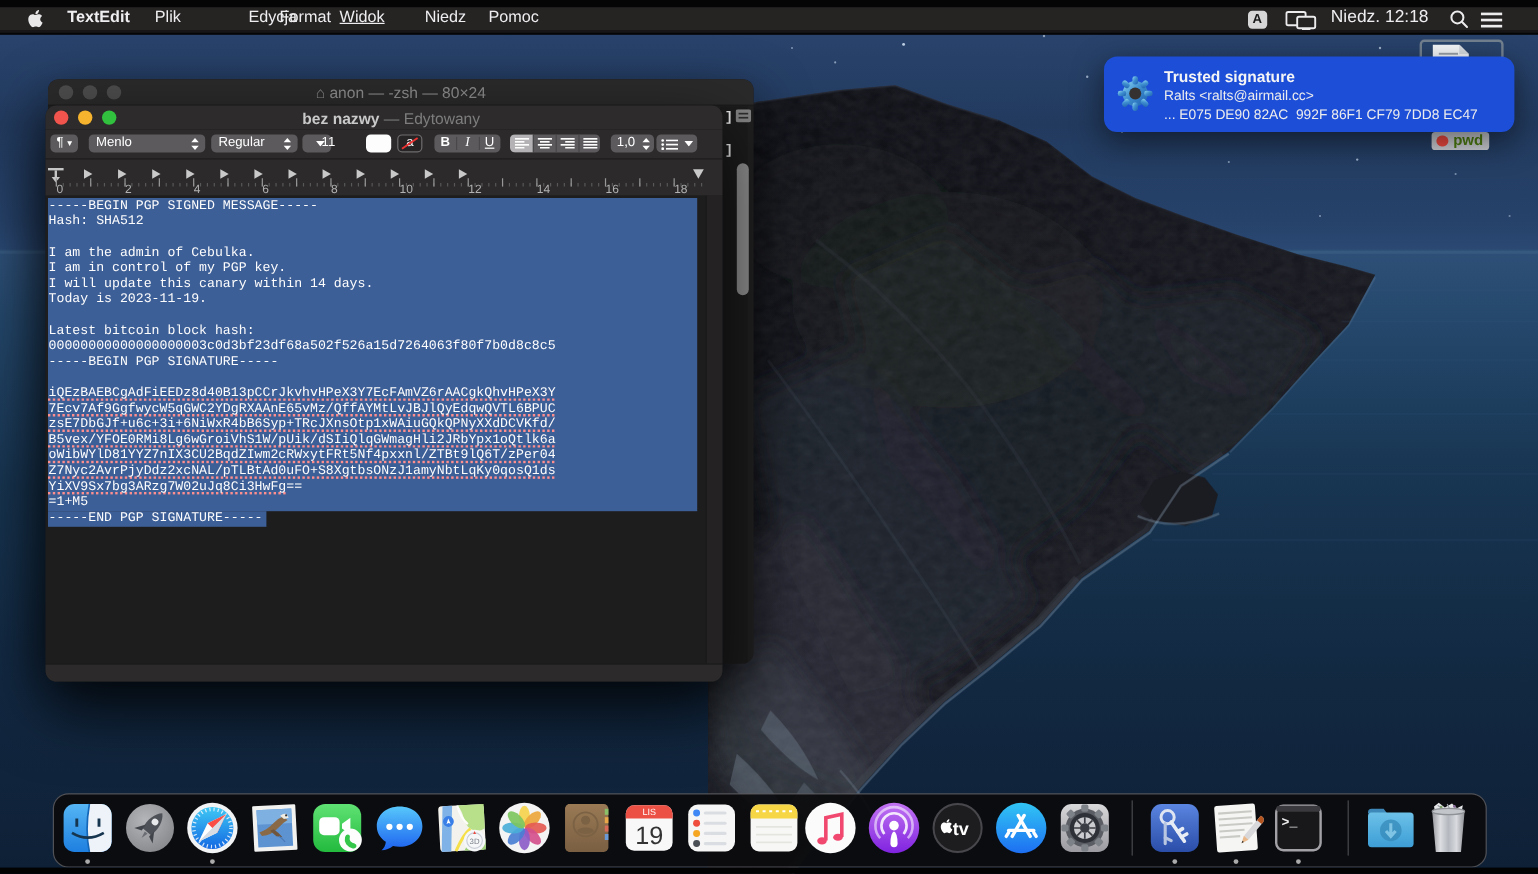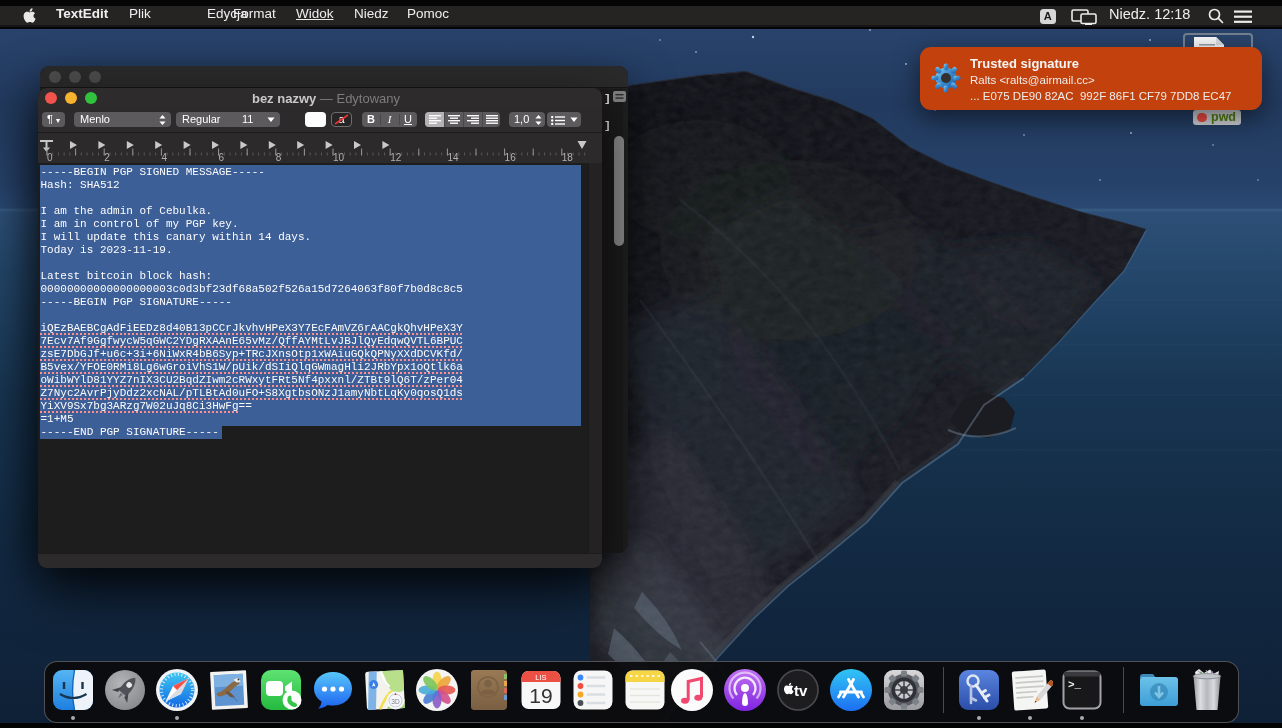--- a/index.html
+++ b/index.html
@@ -122,21 +122,21 @@
 
 <div id="mbar" class="abs">
   <div class="bar"></div>
   <svg class="abs" style="left:23px;top:8px" width="13" height="15" viewBox="0 0 14 16">
     <path fill="#e8e8e8" d="M11.3 8.6c0-2 1.6-2.9 1.7-3-1-1.4-2.4-1.6-2.9-1.6-1.2-.1-2.4.7-3 .7-.6 0-1.6-.7-2.6-.7C3.2 4 2 4.7 1.3 5.9-.1 8.3.9 11.8 2.3 13.7c.7 1 1.5 2 2.5 2 1 0 1.4-.6 2.6-.6 1.2 0 1.6.6 2.6.6 1.1 0 1.8-1 2.4-1.9.8-1.1 1.1-2.2 1.1-2.2s-2.2-.9-2.2-3zM9.4 2.9c.5-.7.9-1.6.8-2.6-.8 0-1.8.6-2.3 1.2-.5.6-1 1.6-.8 2.5.9.1 1.8-.4 2.3-1.1z"></path>
   </svg>
   <span class="mi" style="left:56px;font-weight:bold;">TextEdit</span>
   <span class="mi" style="left:129px;">Plik</span>
   <span class="mi" style="left:171px;margin-left:36px;">Edycja</span>
   <span class="mi" style="left:233px;">Format</span>
-  <span class="mi" style="left:296px;text-decoration:underline;">Widok</span>
+  <span class="mi" style="left:283px;text-decoration:underline;">Widok</span>
   <span class="mi" style="left:354px;">Niedz</span>
   <span class="mi" style="left:407px;">Pomoc</span>
   <span class="abs" style="left:1040px;top:8.5px;width:15.5px;height:15.5px;border-radius:3.5px;background:#d7d7d7;color:#1b1b1b;font-weight:bold;font-size:11px;text-align:center;line-height:15.5px;">A</span>
   <svg class="abs" style="left:1071px;top:9px" width="27" height="16" viewBox="0 0 27 16">
     <rect x="1" y="1" width="16" height="11" rx="1.5" fill="none" stroke="#ececec" stroke-width="1.6"></rect>
     <rect x="10" y="5" width="15" height="9.5" rx="1.5" fill="#262323" stroke="#ececec" stroke-width="1.6"></rect>
     <rect x="14" y="14.5" width="7" height="1.5" fill="#ececec"></rect>
   </svg>
   <span class="mi" style="left:1109px;top:5.5px;font-size:14.5px;">Niedz. 12:18</span>
   <svg class="abs" style="left:1208px;top:8px" width="16" height="16" viewBox="0 0 16 16">
@@ -159,20 +159,21 @@
 </svg>
 <div class="abs" style="left:1192.5px;top:110px;width:48px;height:14.5px;background:#c9ccd1;border-radius:3px;"></div>
 <div class="abs" style="left:1197px;top:112.5px;width:9.5px;height:9.5px;border-radius:50%;background:#ec4a41;"></div>
 <div class="abs" style="left:1211px;top:110px;width:30px;height:20px;font-weight:bold;font-size:12.5px;color:#4d7c0f;line-height:14.5px;">pwd</div>
 
 <div id="term" class="abs">
   <div class="tbar"></div>
   <span class="tl" style="left:9px;top:5px;background:#4d4c4c;"></span>
   <span class="tl" style="left:29px;top:5px;background:#4d4c4c;"></span>
   <span class="tl" style="left:49px;top:5px;background:#4d4c4c;"></span>
+  <div class="abs" style="left:0;top:4px;width:588px;height:16px;text-align:center;color:#8b8b8b;font-size:13px;">⌂ anon — -zsh — 80×24</div>
   <div class="abs" style="left:560px;top:23px;width:23px;height:505px;background:#1b1b1c;"></div>
   <div class="abs" style="left:564px;top:26px;color:#e8e8e8;font-family:'Liberation Mono',monospace;font-size:11.5px;font-weight:bold;">]</div>
     <div class="abs" style="left:564px;top:53px;color:#e8e8e8;font-family:'Liberation Mono',monospace;font-size:11.5px;font-weight:bold;">]</div>
   <svg class="abs" style="left:573px;top:25px" width="13" height="11" viewBox="0 0 13 11">
     <rect x="0" y="0" width="13" height="11" rx="2" fill="#838282"></rect>
     <rect x="2.5" y="3" width="8" height="1.4" fill="#2e2d2d"></rect>
     <rect x="2.5" y="6.4" width="8" height="1.4" fill="#2e2d2d"></rect>
   </svg>
   <div class="abs" style="left:574px;top:70px;width:10px;height:110px;background:#8b8b8b;border-radius:5px;"></div>
 </div>
@@ -186,21 +187,21 @@
   <div class="toolbar"></div>
   <div class="tbtn" style="left:4px;width:23px;text-align:center;">¶ <span style="font-size:8px;">▾</span></div>
   <div class="tbtn" style="left:36px;width:97px;padding-left:6px;">Menlo<svg style="position:absolute;right:5px;top:2.5px" width="7" height="10" viewBox="0 0 7 10">
         <path d="M3.5 0 L6.6 3.6 H0.4 Z" fill="#fff"></path>
         <path d="M3.5 10 L0.4 6.4 H6.6 Z" fill="#fff"></path>
       </svg></div>
   <div class="tbtn" style="left:138px;width:72px;padding-left:6px;">Regular<svg style="position:absolute;right:5px;top:2.5px" width="7" height="10" viewBox="0 0 7 10">
         <path d="M3.5 0 L6.6 3.6 H0.4 Z" fill="#fff"></path>
         <path d="M3.5 10 L0.4 6.4 H6.6 Z" fill="#fff"></path>
       </svg></div>
-  <div class="tbtn" style="left:198px;width:44px;padding-left:6px;">11<svg style="position:absolute;right:5px;top:5px" width="8" height="5" viewBox="0 0 8 5">
+  <div class="tbtn" style="left:214px;width:24px;padding-left:16px;">11<svg style="position:absolute;right:5px;top:5px" width="8" height="5" viewBox="0 0 8 5">
         <path d="M4 5 L0.4 0.4 H7.6 Z" fill="#fff"></path>
       </svg></div>
   <div class="tbtn" style="left:267px;width:21px;background:#fdfdfd;"></div>
   <div class="tbtn" style="left:293px;width:21px;background:#262425;border:1px solid #6e6c6d;text-align:center;line-height:13px;">a<svg style="position:absolute;left:2px;top:1px" width="15" height="11">
         <line x1="1" y1="10" x2="14" y2="1" stroke="#e33" stroke-width="1.6"></line>
       </svg></div>
   <div class="tbtn" style="left:324px;width:55px;">
       <span style="position:absolute;left:0;width:18px;text-align:center;font-weight:bold;">B</span>
       <span style="position:absolute;left:18px;width:19px;text-align:center;font-style:italic;font-family:'Liberation Serif',serif;">I</span>
       <span style="position:absolute;left:37px;width:18px;text-align:center;text-decoration:underline;">U</span>
@@ -330,21 +331,21 @@
 <span class="sp">B5vex/YFOE0RMi8Lg6wGroiVhS1W/pUik/dSIiQlqGWmagHli2JRbYpx1oQtlk6a</span>
 <span class="sp">oWibWYlD81YYZ7nIX3CU2BqdZIwm2cRWxytFRt5Nf4pxxnl/ZTBt9lQ6T/zPer04</span>
 <span class="sp">Z7Nyc2AvrPjyDdz2xcNAL/pTLBtAd0uFO+S8XgtbsONzJ1amyNbtLqKy0qosQ1ds</span>
 <span class="sp">YiXV9Sx7bg3ARzg7W02uJq8Ci3HwFg</span>==
 =1+M5
 -----END PGP SIGNATURE-----</pre>
   <div class="gutter"></div>
   <div class="bstrip"></div>
 </div>
 
-<div id="notif" class="abs" style="left:920px;top:47px;width:342px;height:63px;border-radius:11px;background:#c2410c;box-shadow:0 8px 25px rgba(0,0,0,.5);">
+<div id="notif" class="abs" style="left:920px;top:47px;width:342px;height:63px;border-radius:11px;background:#1d4ed8;box-shadow:0 8px 25px rgba(0,0,0,.5);">
   <svg class="abs" style="left:9px;top:14px" width="34" height="34" viewBox="0 0 34 34">
     <defs>
         <linearGradient id="gg" x1="0" y1="0" x2="1" y2="1">
       <stop offset="0" stop-color="#8fd8f2"></stop>
           <stop offset="0.45" stop-color="#3f8fd0"></stop>
           <stop offset="1" stop-color="#1d5fb0"></stop>
     </linearGradient>
       </defs>
     <g fill="url(#gg)">
       <circle cx="17" cy="17" r="10.5"></circle>

